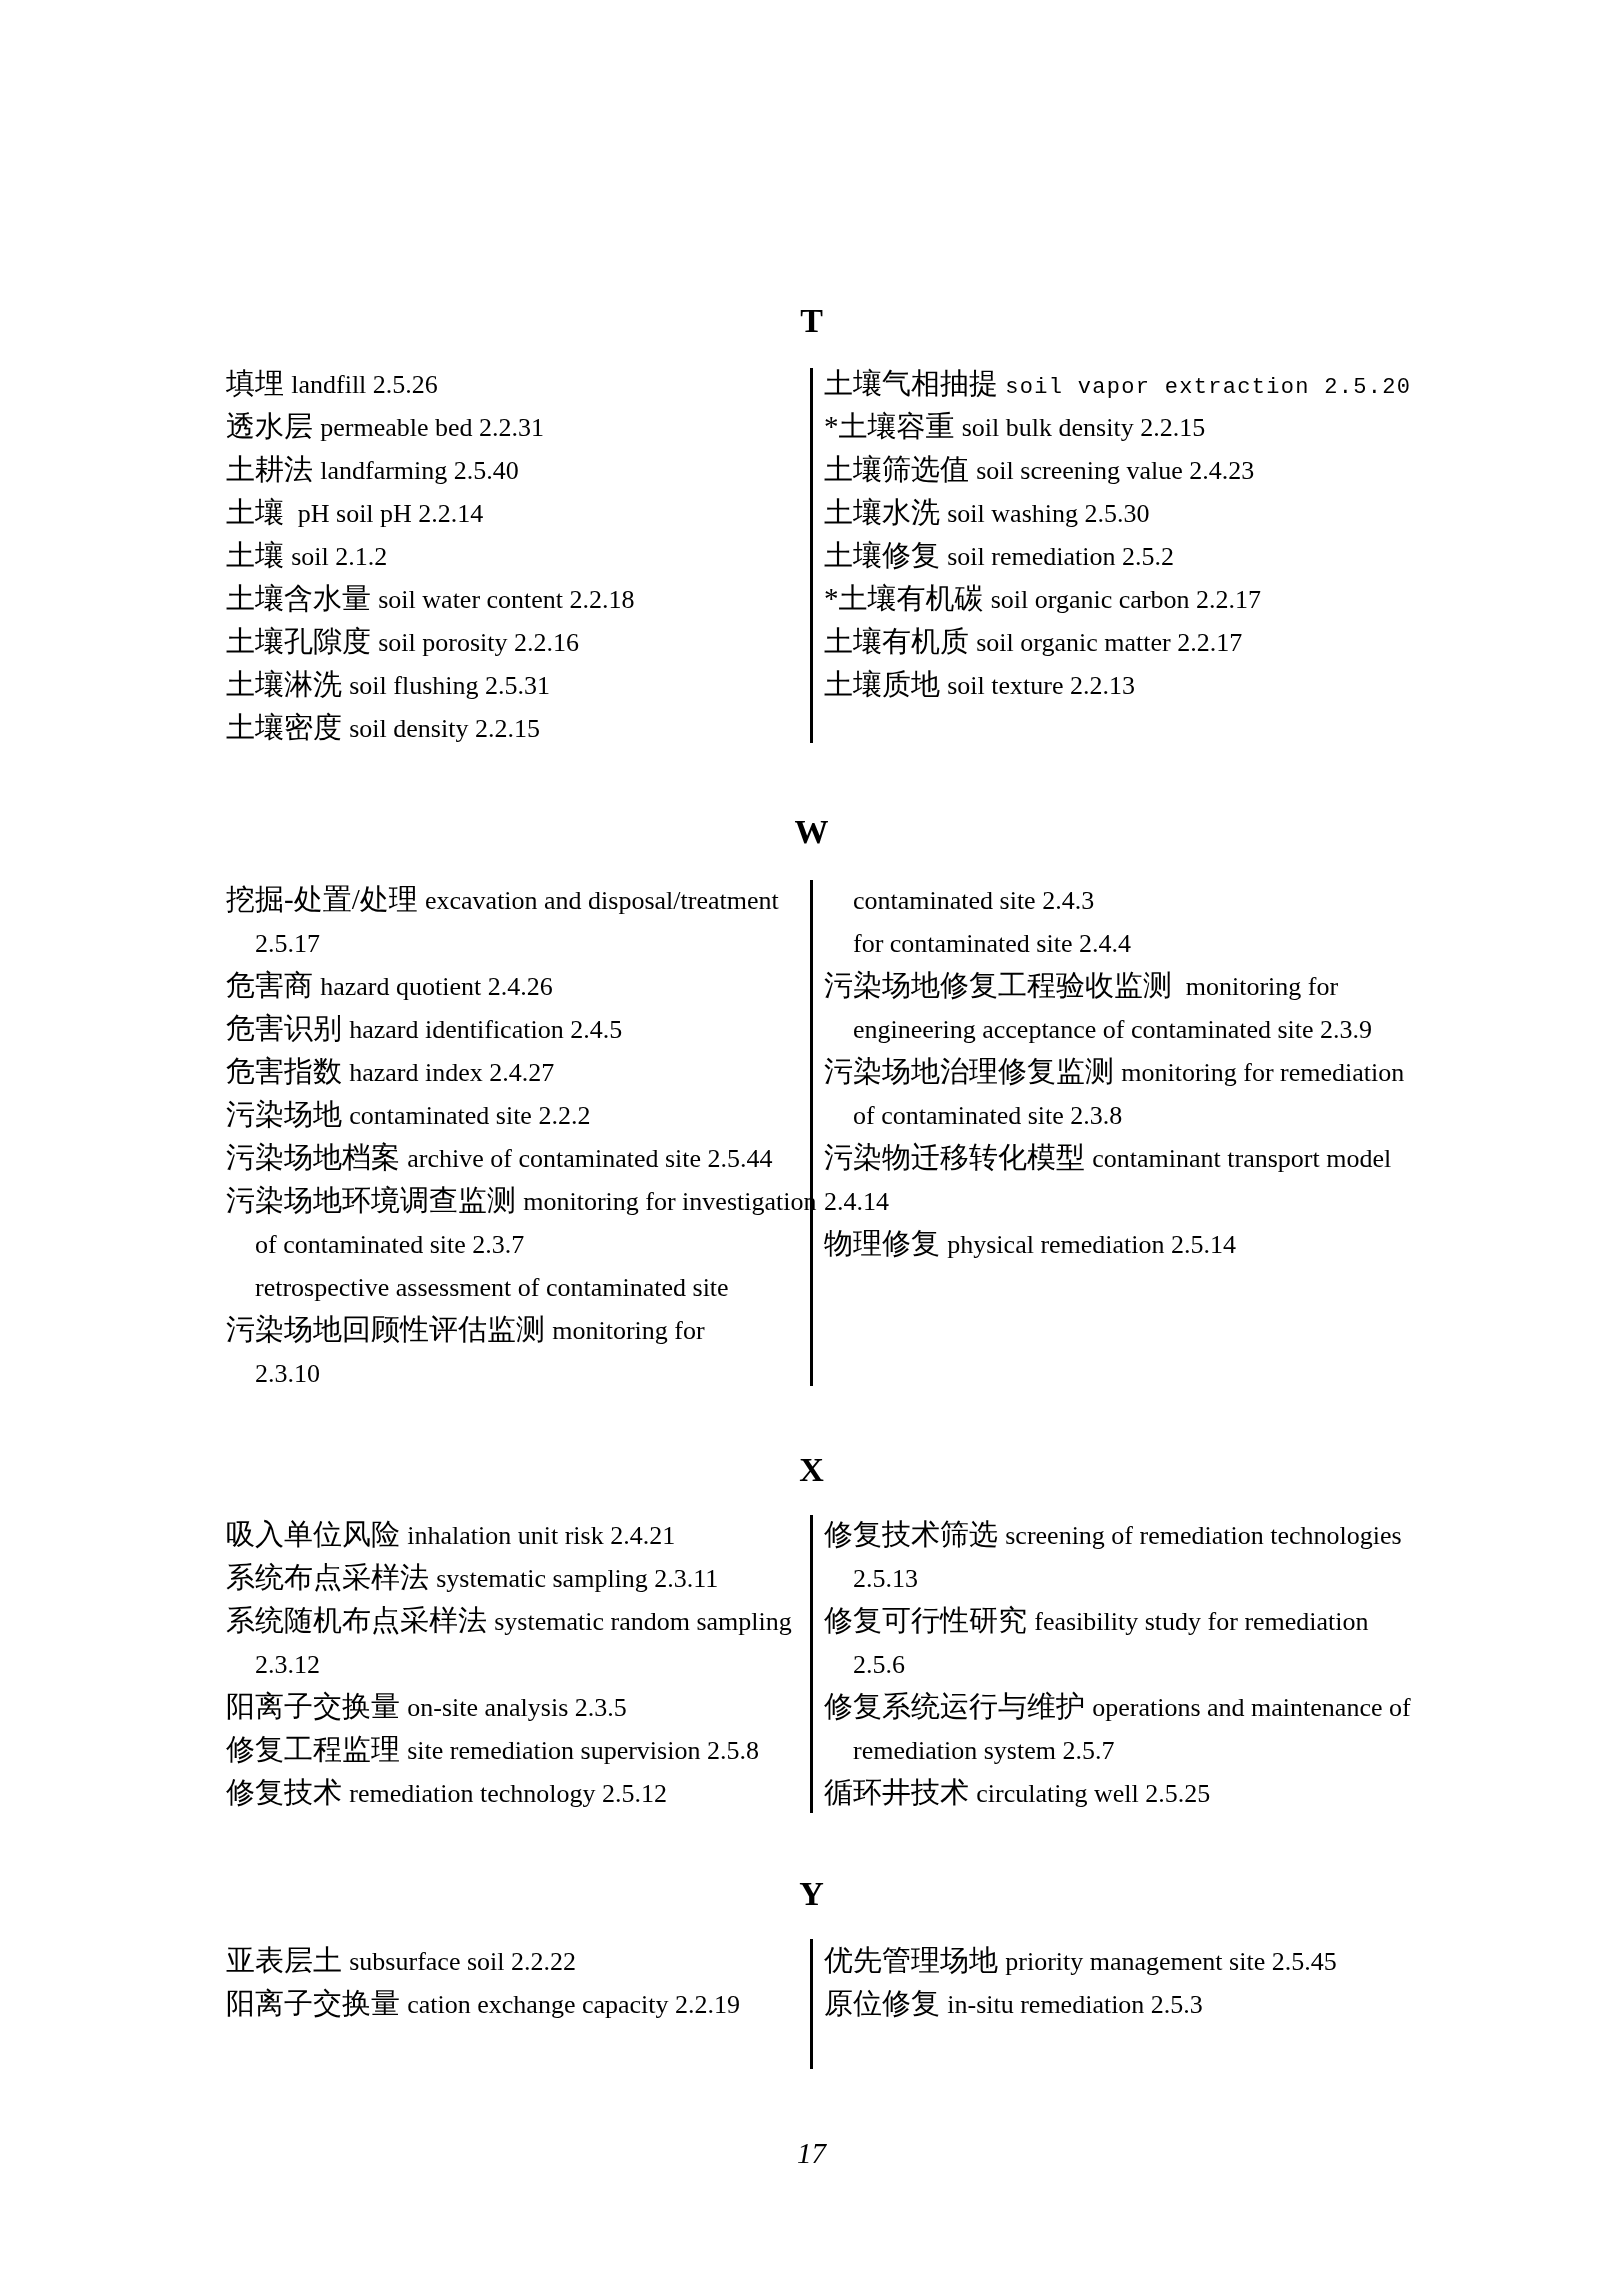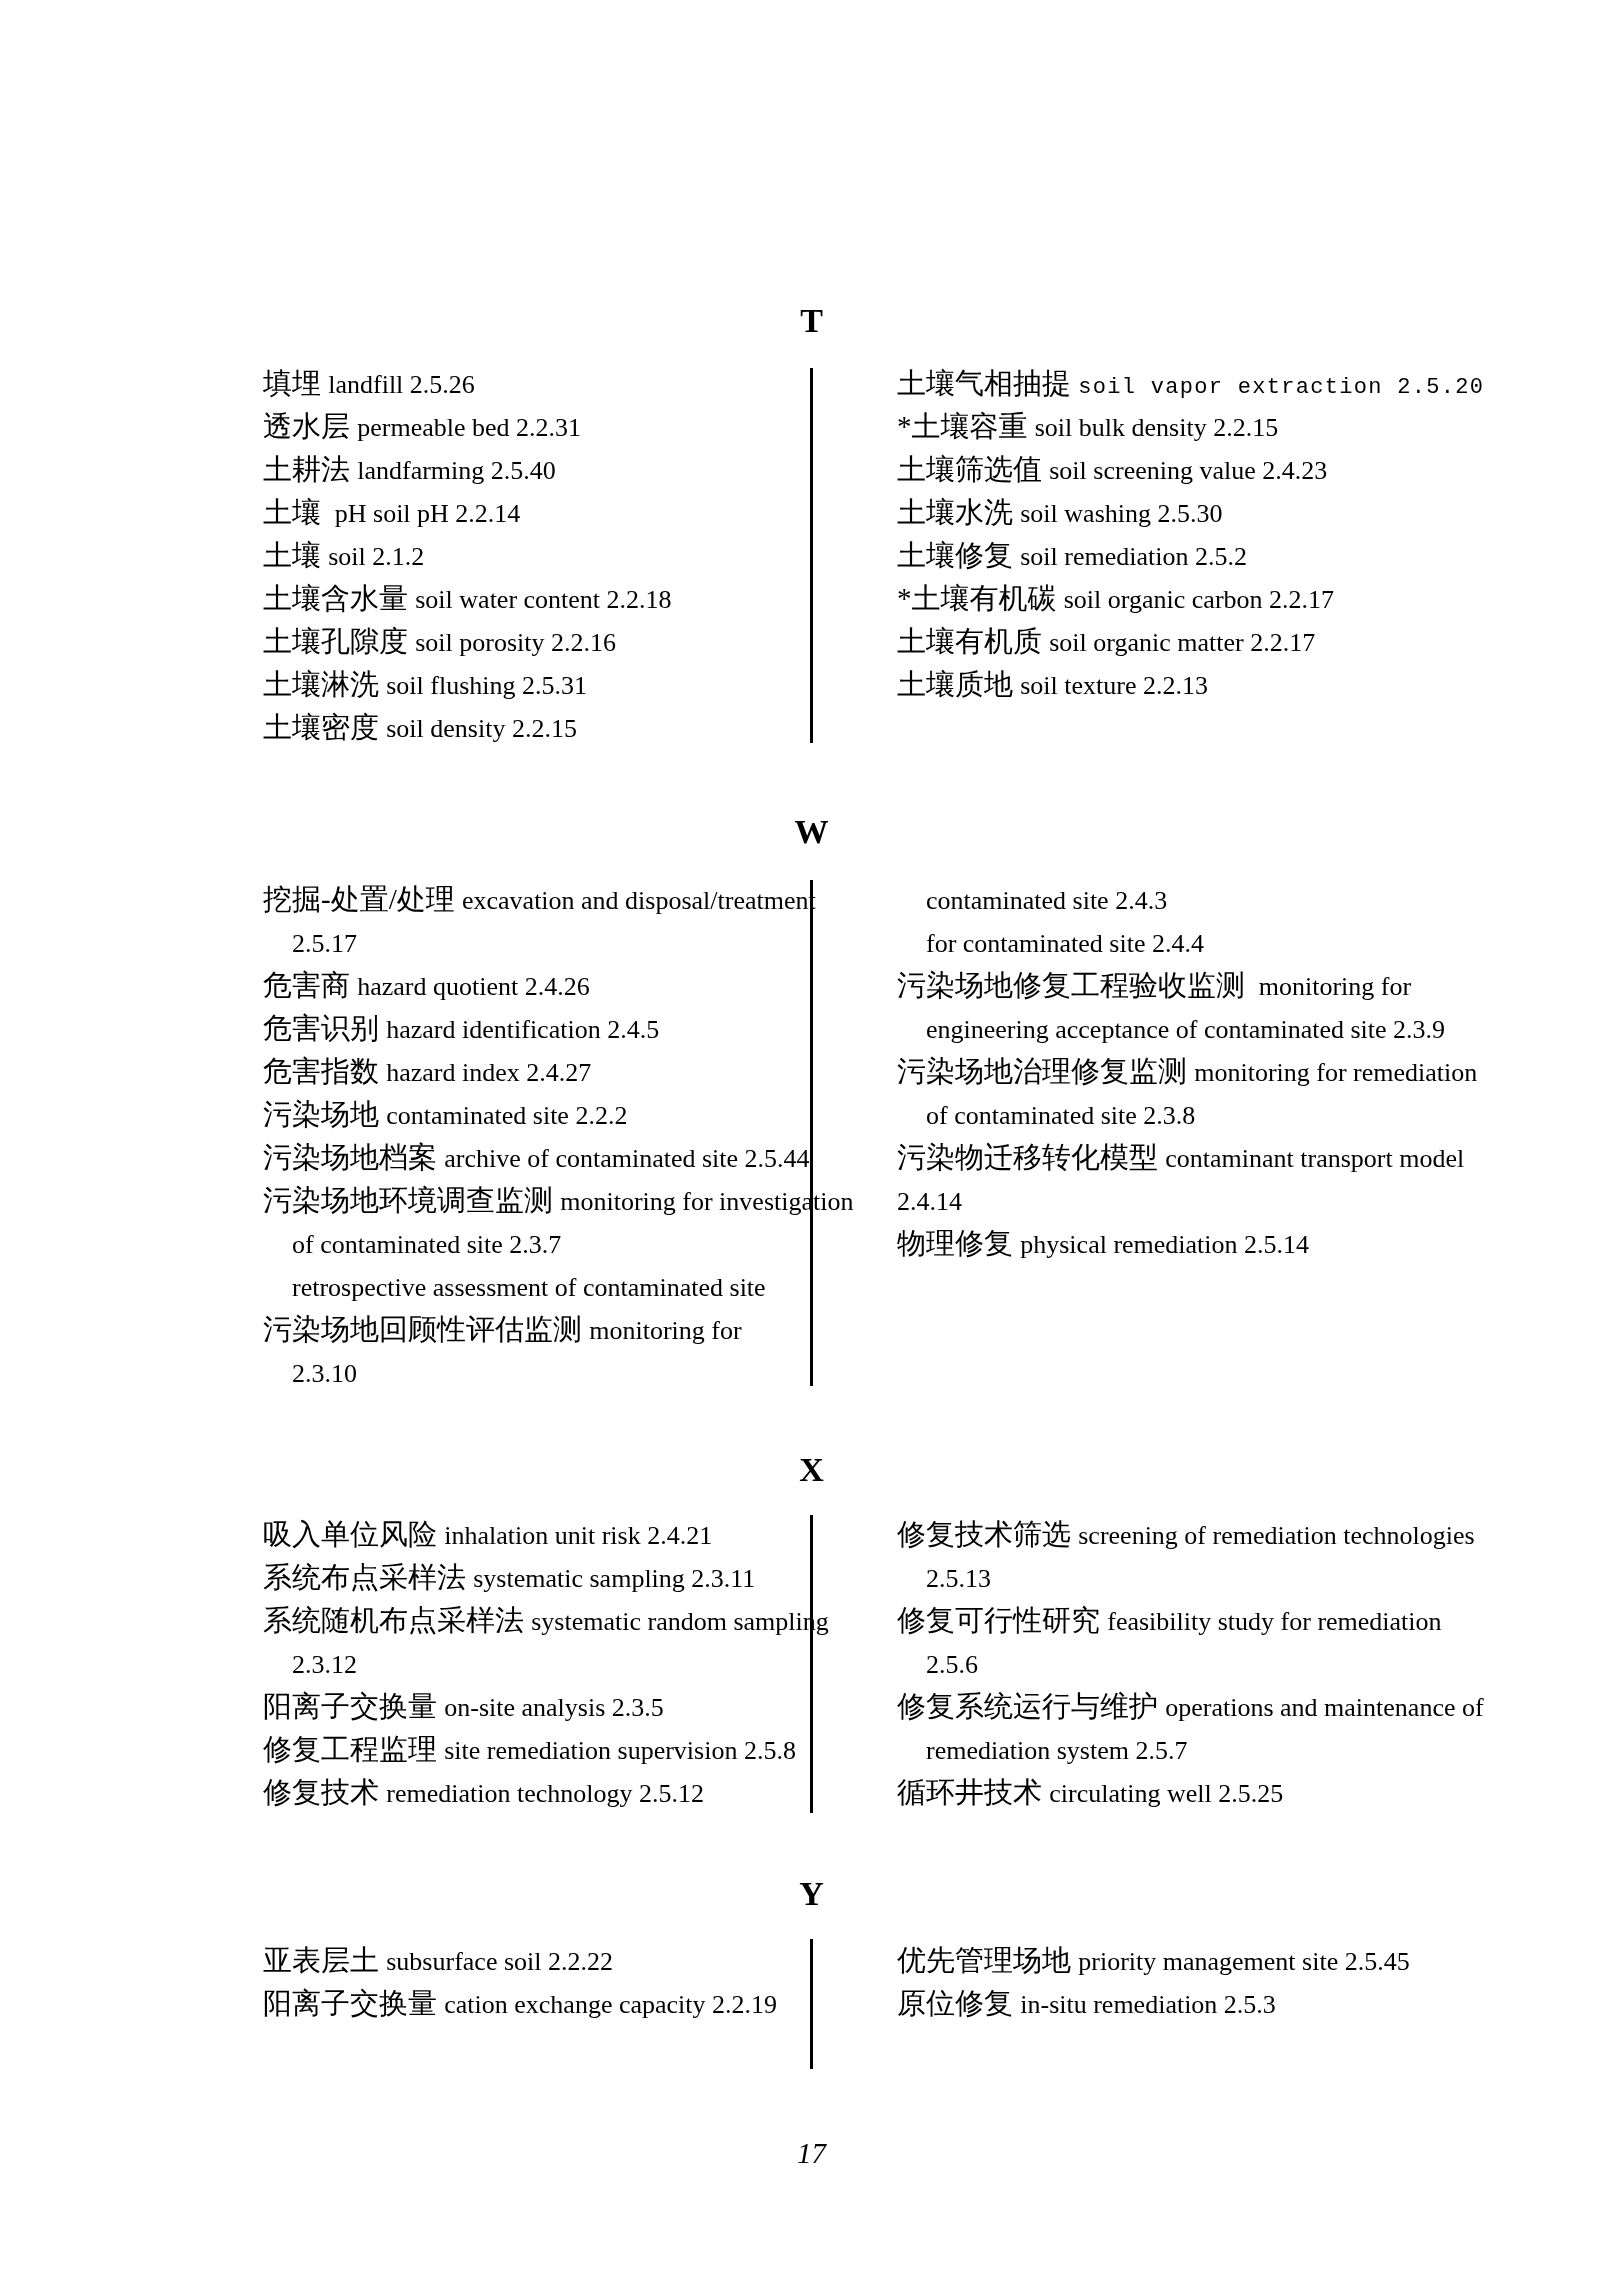--- a/index.html
+++ b/index.html
@@ -25,28 +25,28 @@
   .hdr-Y{top:1873px}
   .divider{
     position:absolute;left:810px;width:2.6px;background:#000;
   }
   .div-T{top:368px;height:375px}
   .div-W{top:880px;height:506px}
   .div-X{top:1515px;height:298px}
   .div-Y{top:1939px;height:130px}
   .col{position:absolute;}
   .col-left{left:226px}
-  .col-right{left:860px}
+  .col-right{left:824px}
   .cols-T{top:362px}
   .cols-W{top:878px}
   .cols-X{top:1513px}
   .cols-Y{top:1939px}
   .line{
     height:43px;line-height:43px;
-    font-size:29px;white-space:pre;margin-left:37px;
+    font-size:29px;white-space:pre;
   }
   .line.indent{padding-left:29px;}
   .en{font-size:26px;}
   .mono{
     font-family:"Liberation Mono","DejaVu Sans Mono",monospace;
     font-size:22px;letter-spacing:1.3px;
   }
 </style>
 </head>
 <body>

